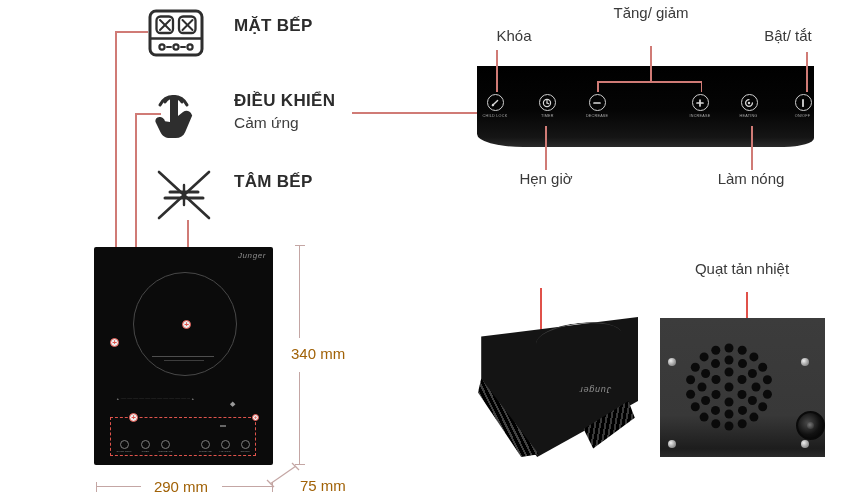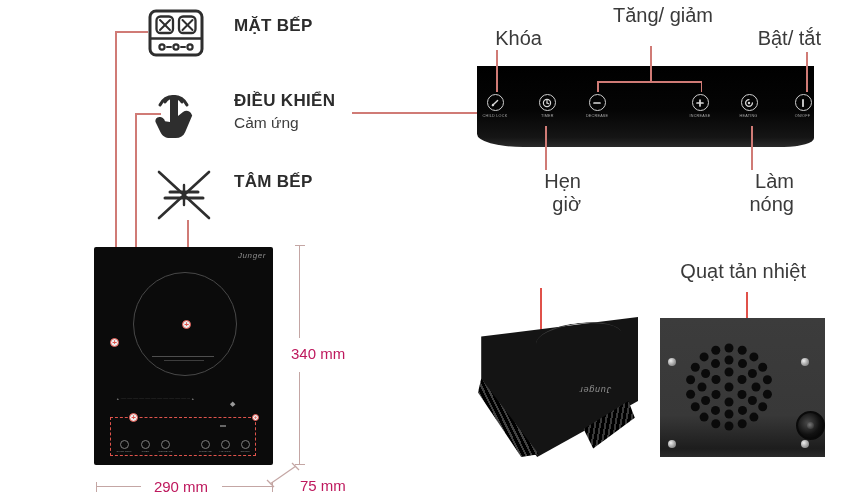--- a/index.html
+++ b/index.html
@@ -13,21 +13,21 @@
   .lead.accent{background:#e0514a;}
   
   .marker{position:absolute;width:9px;height:9px;border:1.3px solid #e0514a;border-radius:50%;
           background:rgba(255,255,255,.92);color:#e0514a;font-size:8px;line-height:8px;
           text-align:center;font-weight:bold;box-sizing:border-box;}
   .marker.small{width:7px;height:7px;font-size:6px;line-height:5px;}
   
   .feat-title{position:absolute;left:234px;font-size:17px;font-weight:bold;color:#2c2c2c;letter-spacing:.3px;}
   .feat-sub{position:absolute;left:234px;font-size:15.5px;color:#3d3d3d;}
   
-  .callout{position:absolute;font-size:20px;color:#3a3a3a;text-align:right;}
+  .callout{position:absolute;font-size:15px;color:#3a3a3a;text-align:center;}
   
   .panel{position:absolute;left:477px;top:66px;width:337px;height:81px;
          background:linear-gradient(180deg,#000 0%,#050505 55%,#151515 88%,#2a2a2a 100%);
          border-radius:0 0 30px 46px / 0 0 9px 13px;}
   .pbtn{position:absolute;width:60px;display:flex;flex-direction:column;align-items:center;}
   .pbtn .ring{width:17px;height:17px;border:1.4px solid #cfcfcf;border-radius:50%;
               display:flex;align-items:center;justify-content:center;box-sizing:border-box;}
   .pbtn .plabel{margin-top:3px;font-size:6px;transform:scale(.62);transform-origin:center top;
                 color:#a9a9a9;letter-spacing:.4px;white-space:nowrap;}
   
@@ -40,21 +40,21 @@
            transform-origin:left top;color:#6f6f6f;white-space:nowrap;}
   .ck-logo{position:absolute;left:136px;top:153px;font-size:7px;color:#9a9a9a;}
   .ck-dash{position:absolute;left:16px;top:170px;width:146px;height:39px;border:1px dashed #e0544c;box-sizing:border-box;}
   .ck-btn{position:absolute;width:22px;display:flex;flex-direction:column;align-items:center;}
   .ck-btn .cring{width:9px;height:9px;border:1px solid #7d7d7d;border-radius:50%;box-sizing:border-box;}
   .ck-btn .clabel{margin-top:1px;font-size:6px;transform:scale(.42);transform-origin:center top;
                   color:#8a8a8a;white-space:nowrap;}
   .ck-dot{position:absolute;left:126px;top:178px;width:6px;height:1.5px;background:#666;}
   
   .dim{background:#c4a6a4;position:absolute;}
-  .dim-text{position:absolute;font-size:15px;color:#be185d;background:#fff;}
+  .dim-text{position:absolute;font-size:15px;color:#a16207;background:#fff;}
   
   .vent{position:absolute;left:478px;top:317px;width:160px;height:140px;}
   .vent .glass{position:absolute;inset:0;background:#141414;
     clip-path:polygon(2% 14%,100% 0%,100% 60%,37% 100%,2% 46%);}
   .vent .arc{position:absolute;left:58px;top:6px;width:86px;height:30px;border:solid #3c3c3c;
     border-width:1.5px 0 0 0;border-radius:50%;transform:rotate(-7deg);}
   .vent .slats-left{position:absolute;inset:0;
     clip-path:polygon(2% 44%,38% 98%,27% 100%,0% 54%);
     background:repeating-linear-gradient(64deg,#000 0 3px,#414141 3px 5px);}
   .vent .slats-front{position:absolute;inset:0;

